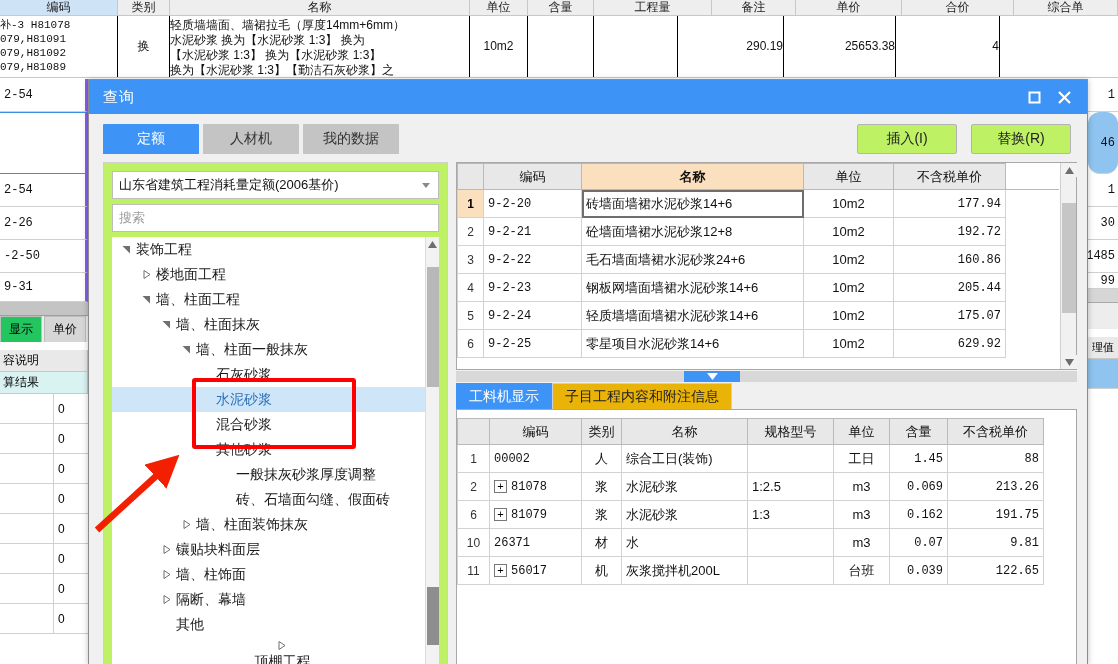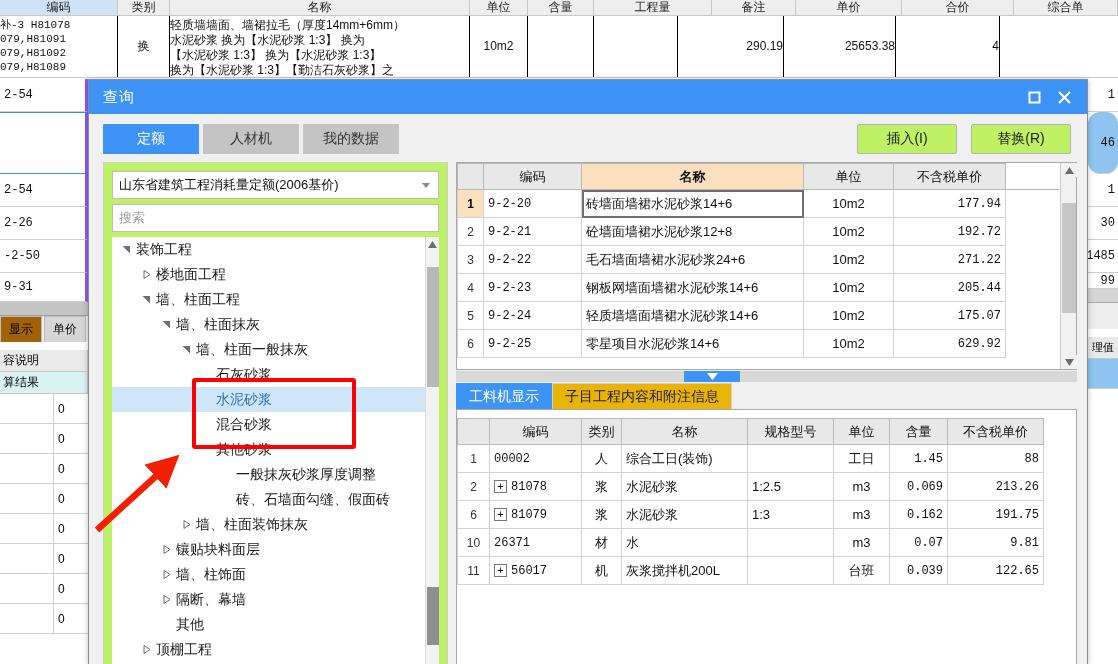--- a/index.html
+++ b/index.html
@@ -52,21 +52,21 @@
   }
   .bg-left-cell.tall { height: 62px; }
   .bg-left-cell.sel { background: #ffffff; border-top: 1px solid #3c8fe0; border-bottom: 1px solid #3c8fe0; }
   .bg-left-splitter { height: 14px; background: #c4c4c4; border-bottom: 1px solid #9e9e9e; }
   .bg-left-tabs { height: 26px; display: flex; background: #ededed; }
   .bg-left-tab {
     background: #d6d6d6; border: 1px solid #bdbdbd; border-bottom: none;
     font-size: 12px; display: flex; align-items: center; justify-content: center;
     padding: 0 4px; margin-right: 2px;
   }
-  .bg-left-tab.active { background: #a16207; }
+  .bg-left-tab.active { background: #22c55e; }
   .bg-left-hdr {
     height: 22px; border-bottom: 1px solid #c8c8c8; border-right: 1px solid #c8c8c8;
     background: #e9e9e9; font-size: 12px; display: flex; align-items: center; padding: 0 3px;
   }
   .bg-left-hdr.cyan { background: #d9f2f2; }
   .bg-left-zero {
     height: 30px; border-bottom: 1px solid #d0d0d0; display: flex; font-size: 12px;
   }
   .bg-left-zero .c1 { width: 54px; border-right: 1px solid #d0d0d0; }
   .bg-left-zero .c2 { flex: 1; padding-left: 4px; display: flex; align-items: center; }
@@ -463,21 +463,21 @@
                   <svg width="9" height="9" viewBox="0 0 9 9">
                     <path d="M2 0.5 L8 4.5 L2 8.5 Z" fill="none" stroke="#6f6f6f" stroke-width="1"></path>
                   </svg>
                 </span>
                 <span class="lbl">隔断、幕墙</span>
               </div>
               <div class="tnode" style="padding-left: 46px;">
                 <span class="exp"></span>
                 <span class="lbl">其他</span>
               </div>
-              <div class="tnode" style="padding-left: 26px;">
+              <div class="tnode" style="padding-left: 26px; flex-direction: column;">
                 <span class="exp">
                   <svg width="9" height="9" viewBox="0 0 9 9">
                     <path d="M2 0.5 L8 4.5 L2 8.5 Z" fill="none" stroke="#6f6f6f" stroke-width="1"></path>
                   </svg>
                 </span>
                 <span class="lbl">顶棚工程</span>
               </div>
             </div>
         <div class="tree-scroll">
           <div class="ts-arrow">
@@ -529,21 +529,21 @@
                     <td class="">砼墙面墙裙水泥砂浆12+8</td>
                     <td class="ctr">10m2</td>
                     <td class="num">192.72</td>
                     <td style="border: none;"></td>
                   </tr>
                   <tr>
                     <td class="rn">3</td>
                     <td class="mono">9-2-22</td>
                     <td class="">毛石墙面墙裙水泥砂浆24+6</td>
                     <td class="ctr">10m2</td>
-                    <td class="num">271.22</td>
+                    <td class="num">160.86</td>
                     <td style="border: none;"></td>
                   </tr>
                   <tr>
                     <td class="rn">4</td>
                     <td class="mono">9-2-23</td>
                     <td class="">钢板网墙面墙裙水泥砂浆14+6</td>
                     <td class="ctr">10m2</td>
                     <td class="num">205.44</td>
                     <td style="border: none;"></td>
                   </tr>

